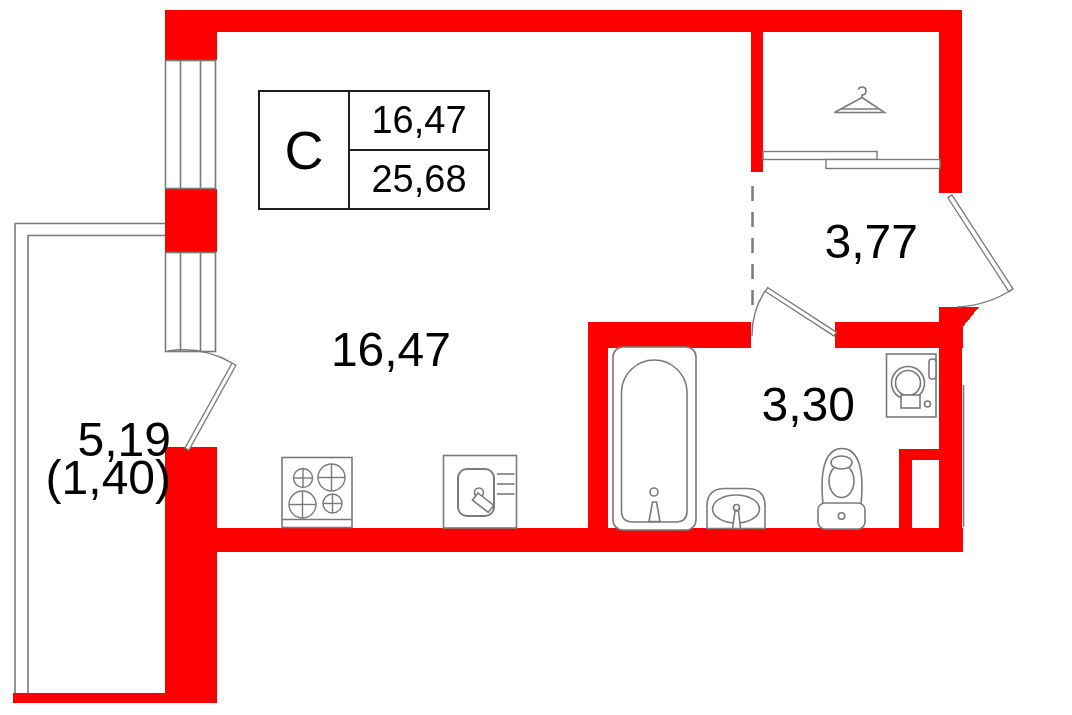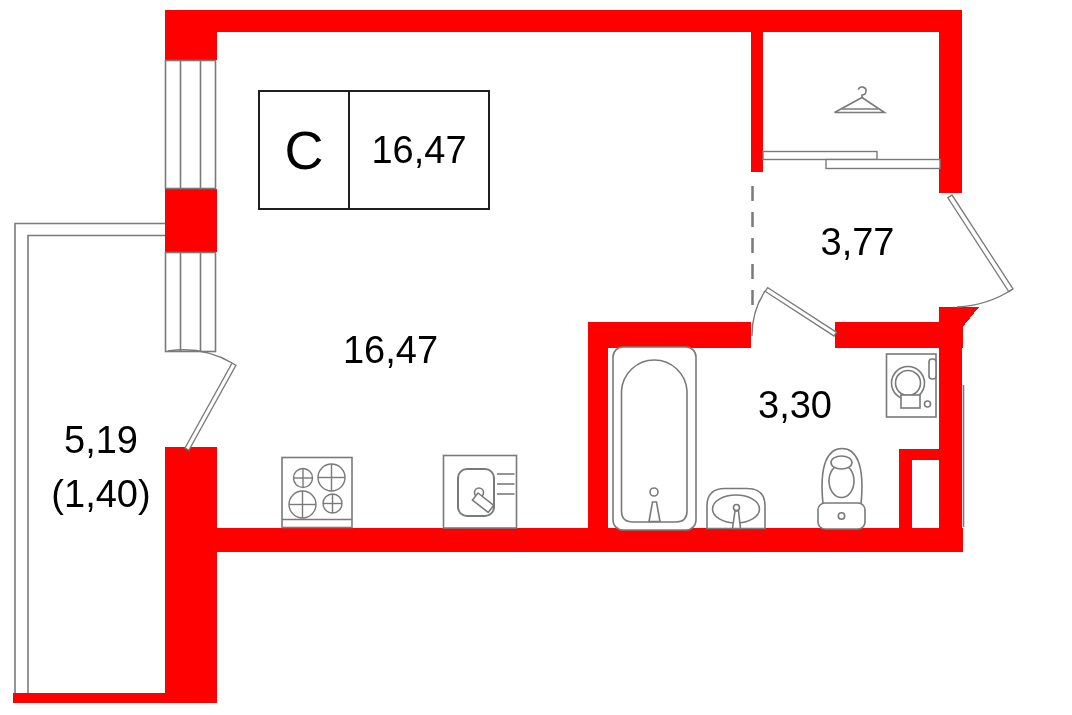--- a/index.html
+++ b/index.html
@@ -9,31 +9,31 @@
     background:#ffffff;
     font-family:"Liberation Sans", sans-serif;
     color:#000;
     overflow:hidden;
   }
   .plan svg{position:absolute;left:0;top:0;}
 
   
   .room-label{
     position:absolute;
-    font-size:38px;
+    font-size:48px;
     line-height:38px;
     color:#000;
-    text-align:center;
+    text-align:right;
     white-space:nowrap;
   }
   #label-living{left:330px;top:331px;width:121px;}
   #label-hallway{left:797px;top:223px;width:121px;}
   #label-bathroom{left:735px;top:386px;width:120px;}
   #label-balcony{left:31px;top:421px;width:140px;}
-  #label-balcony .line2{margin-top:16px;}
+  #label-balcony .line2{margin-top:0px;}
 
   
   .title-block{
     position:absolute;left:258px;top:90px;
     width:228px;height:116px;
     border:2px solid #1f1f1f;
     background:#fff;
     display:flex;
   }
   .tb-left{
@@ -183,20 +183,21 @@
         <line x1="497" y1="484" x2="514.5" y2="484"></line>
         <line x1="497" y1="494" x2="514.5" y2="494"></line>
       </g>
     </g>
   </svg>
 
   <div class="title-block">
     <div class="tb-left">C</div>
     <div class="tb-right">
       <div class="tb-row">16,47</div>
+      <div class="tb-row">25,68</div>
     </div>
   </div>
 
   <div class="room-label" id="label-living">16,47</div>
 
   <div class="room-label" id="label-hallway">3,77</div>
 
   <div class="room-label" id="label-bathroom">3,30</div>
 
   <div class="room-label" id="label-balcony">

